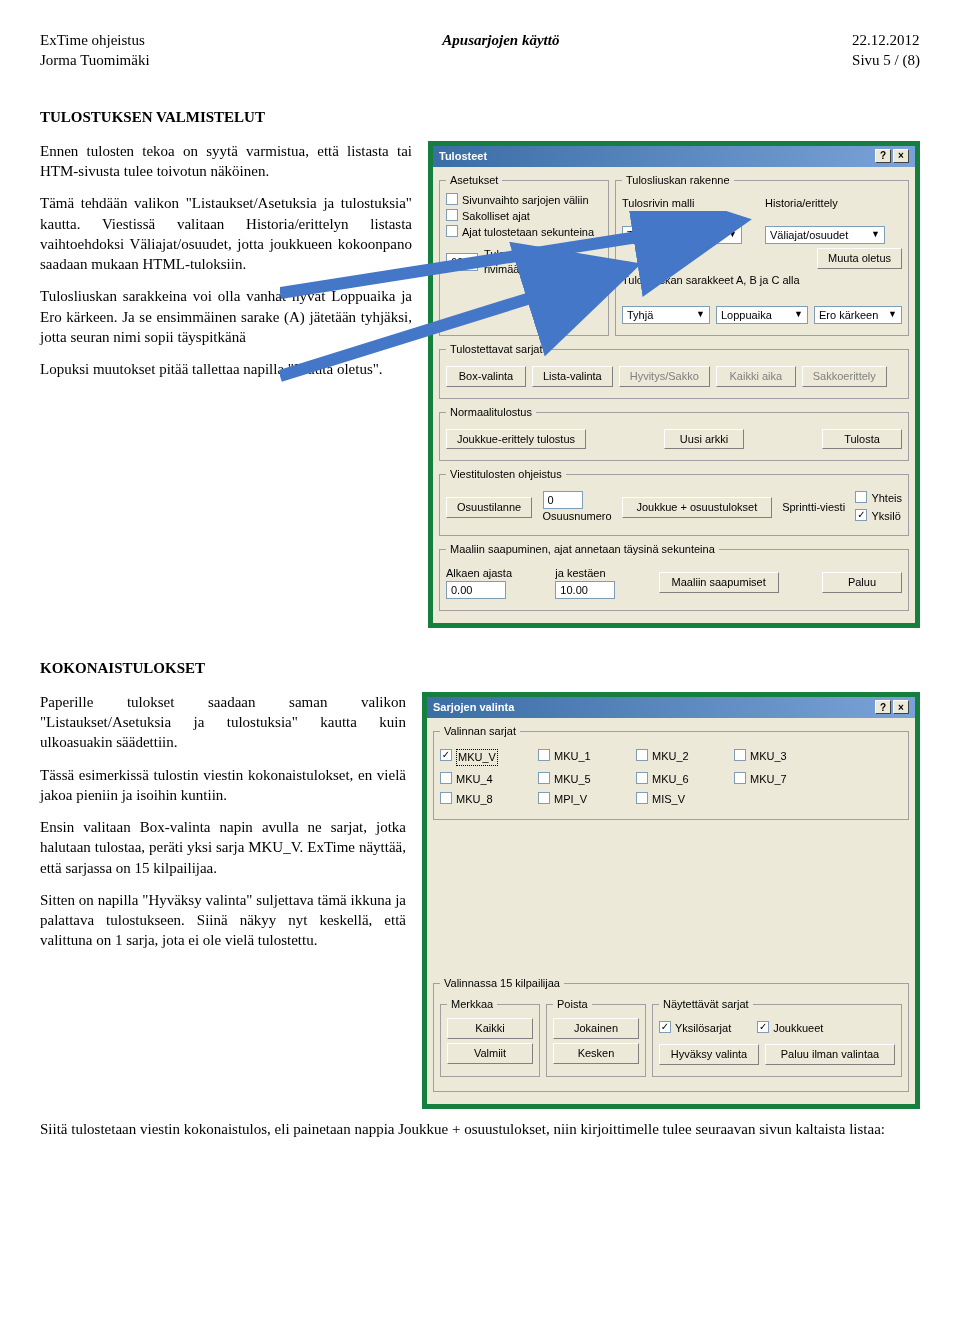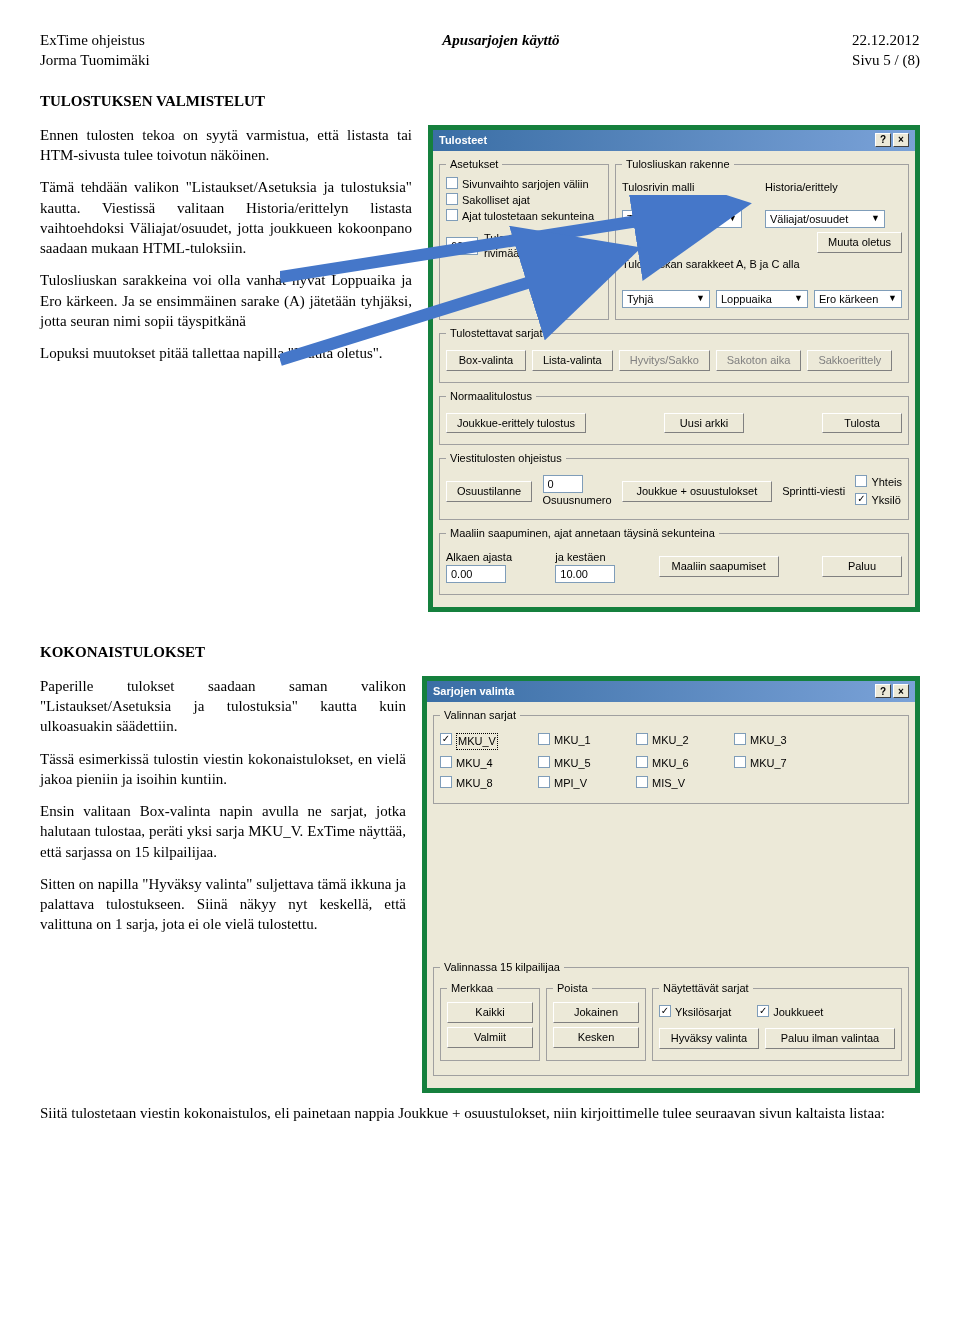--- a/index.html
+++ b/index.html
@@ -10,21 +10,21 @@
     color: #000;
     width: 960px;
     padding: 30px 40px;
     line-height: 1.35;
   }
   .header-row { display: flex; justify-content: space-between; font-size: 15px; }
   .header-row .center { font-weight: bold; font-style: italic; }
   .section-title {
     font-weight: bold;
     font-variant: small-caps;
-    margin-top: 20px;
+    margin-top: 36px;
     margin-bottom: 14px;
     font-size: 15px;
   }
   .two-col {
     display: flex;
     gap: 16px;
     margin-top: 10px;
   }
   .left-col { width: 380px; }
   .left-col p { text-align: justify; margin-bottom: 12px; }
@@ -212,21 +212,21 @@
             </div>
           </fieldset>
         </div>
 
         <fieldset class="win">
           <legend>Tulostettavat sarjat</legend>
           <div class="row">
             <div class="btn">Box-valinta</div>
             <div class="btn">Lista-valinta</div>
             <div class="btn disabled">Hyvitys/Sakko</div>
-            <div class="btn disabled">Sakoton aika</div>
+            <div class="btn disabled">Kaikki aika</div>
             <div class="btn disabled">Sakkoerittely</div>
           </div>
         </fieldset>
 
         <fieldset class="win">
           <legend>Normaalitulostus</legend>
           <div class="row between">
             <div class="btn" style="min-width:140px">Joukkue-erittely tulostus</div>
             <div class="btn">Uusi arkki</div>
             <div class="btn">Tulosta</div>

